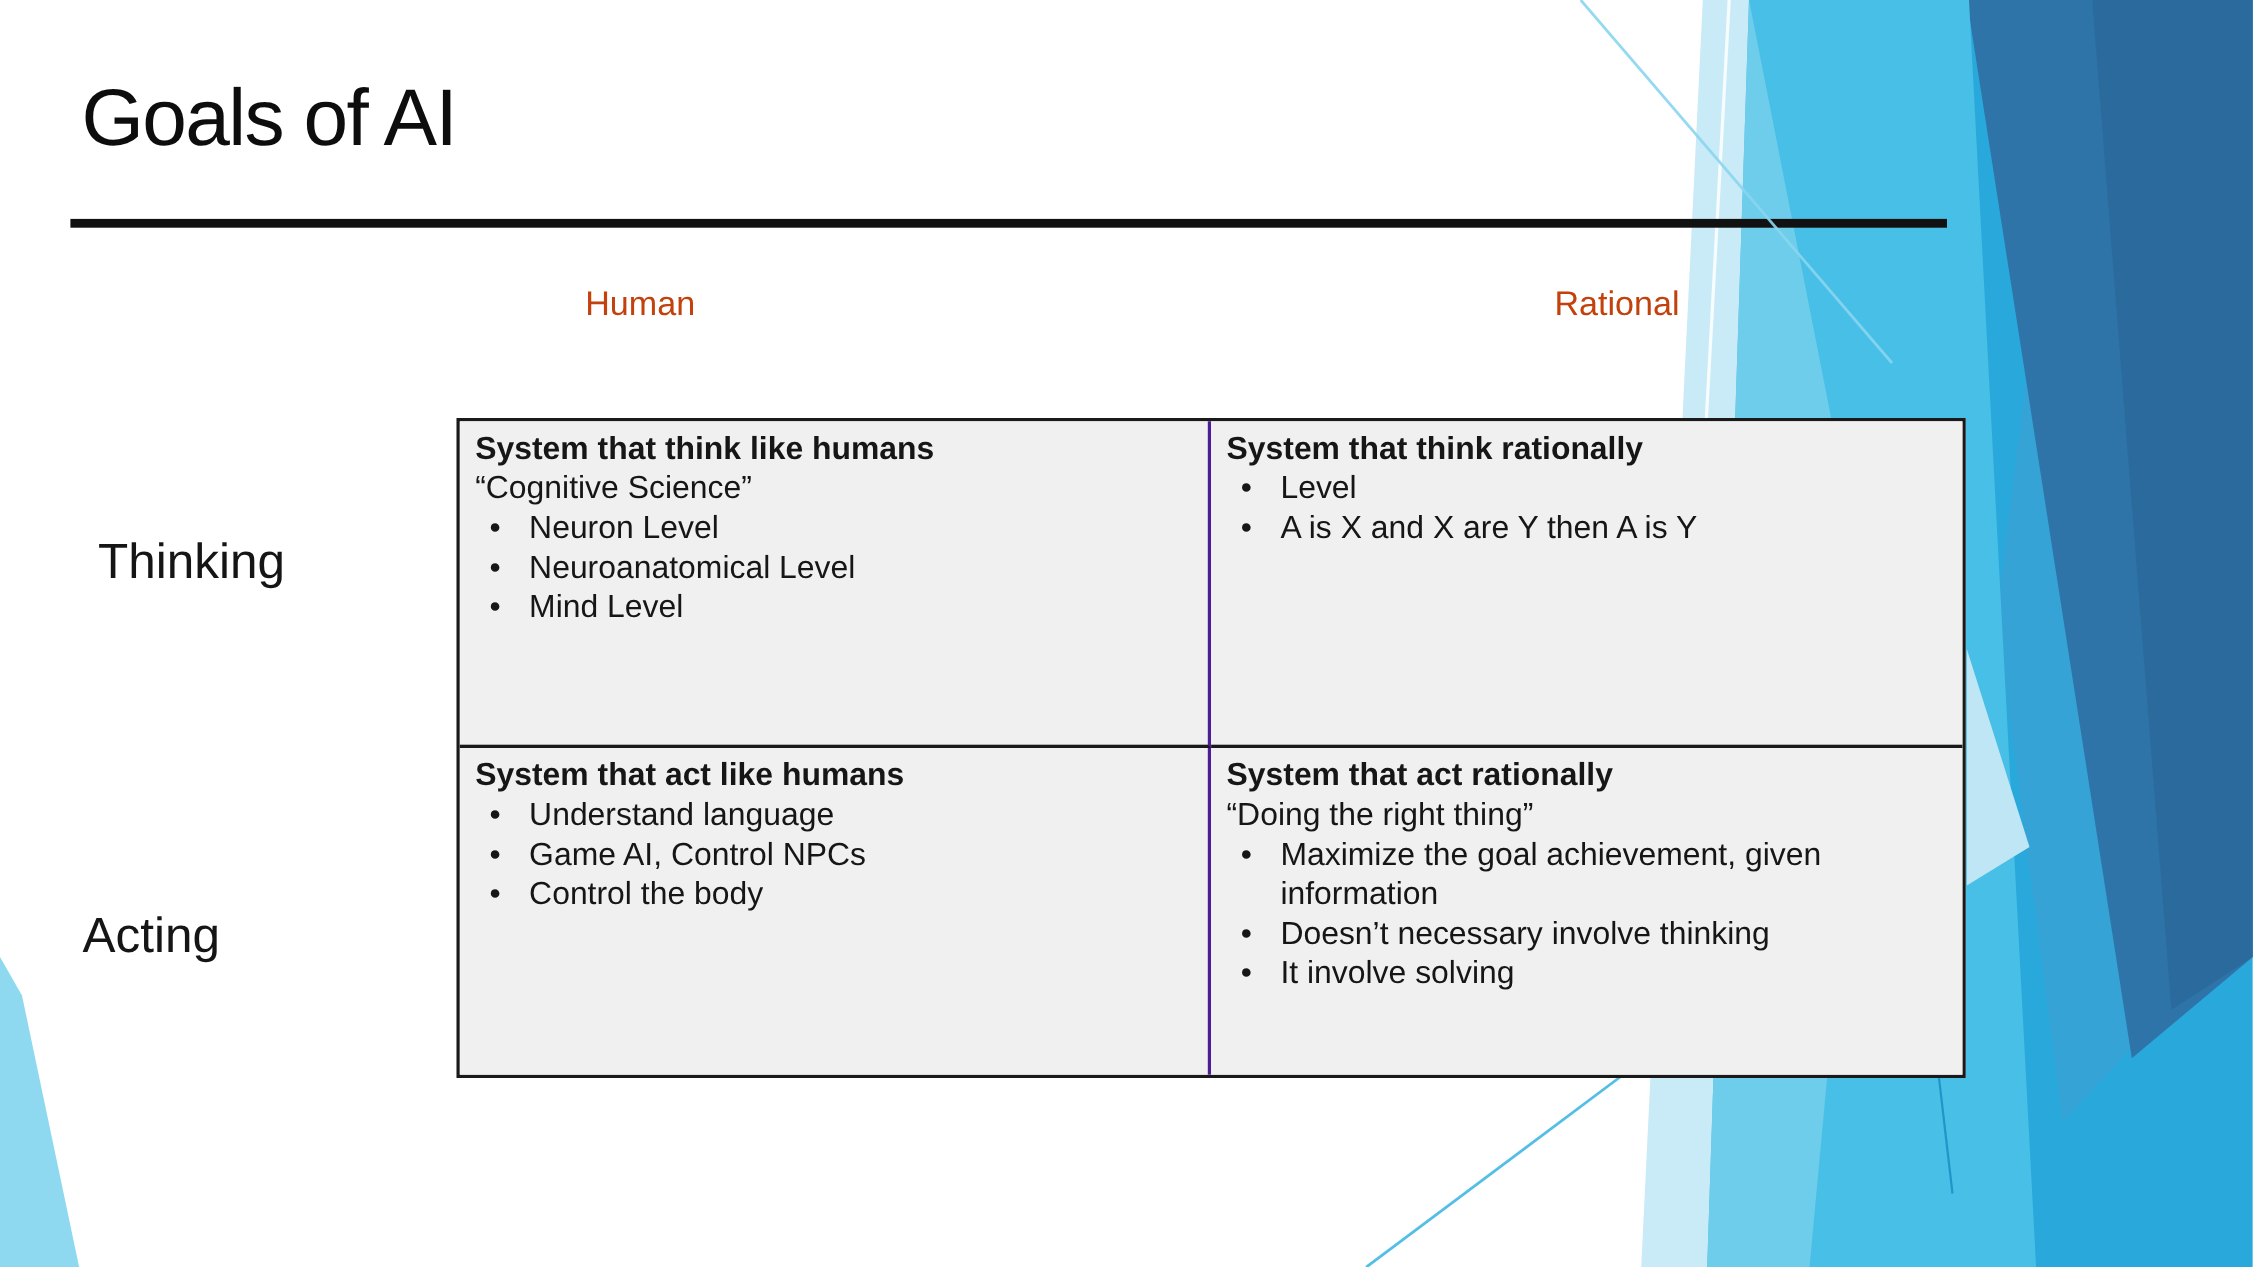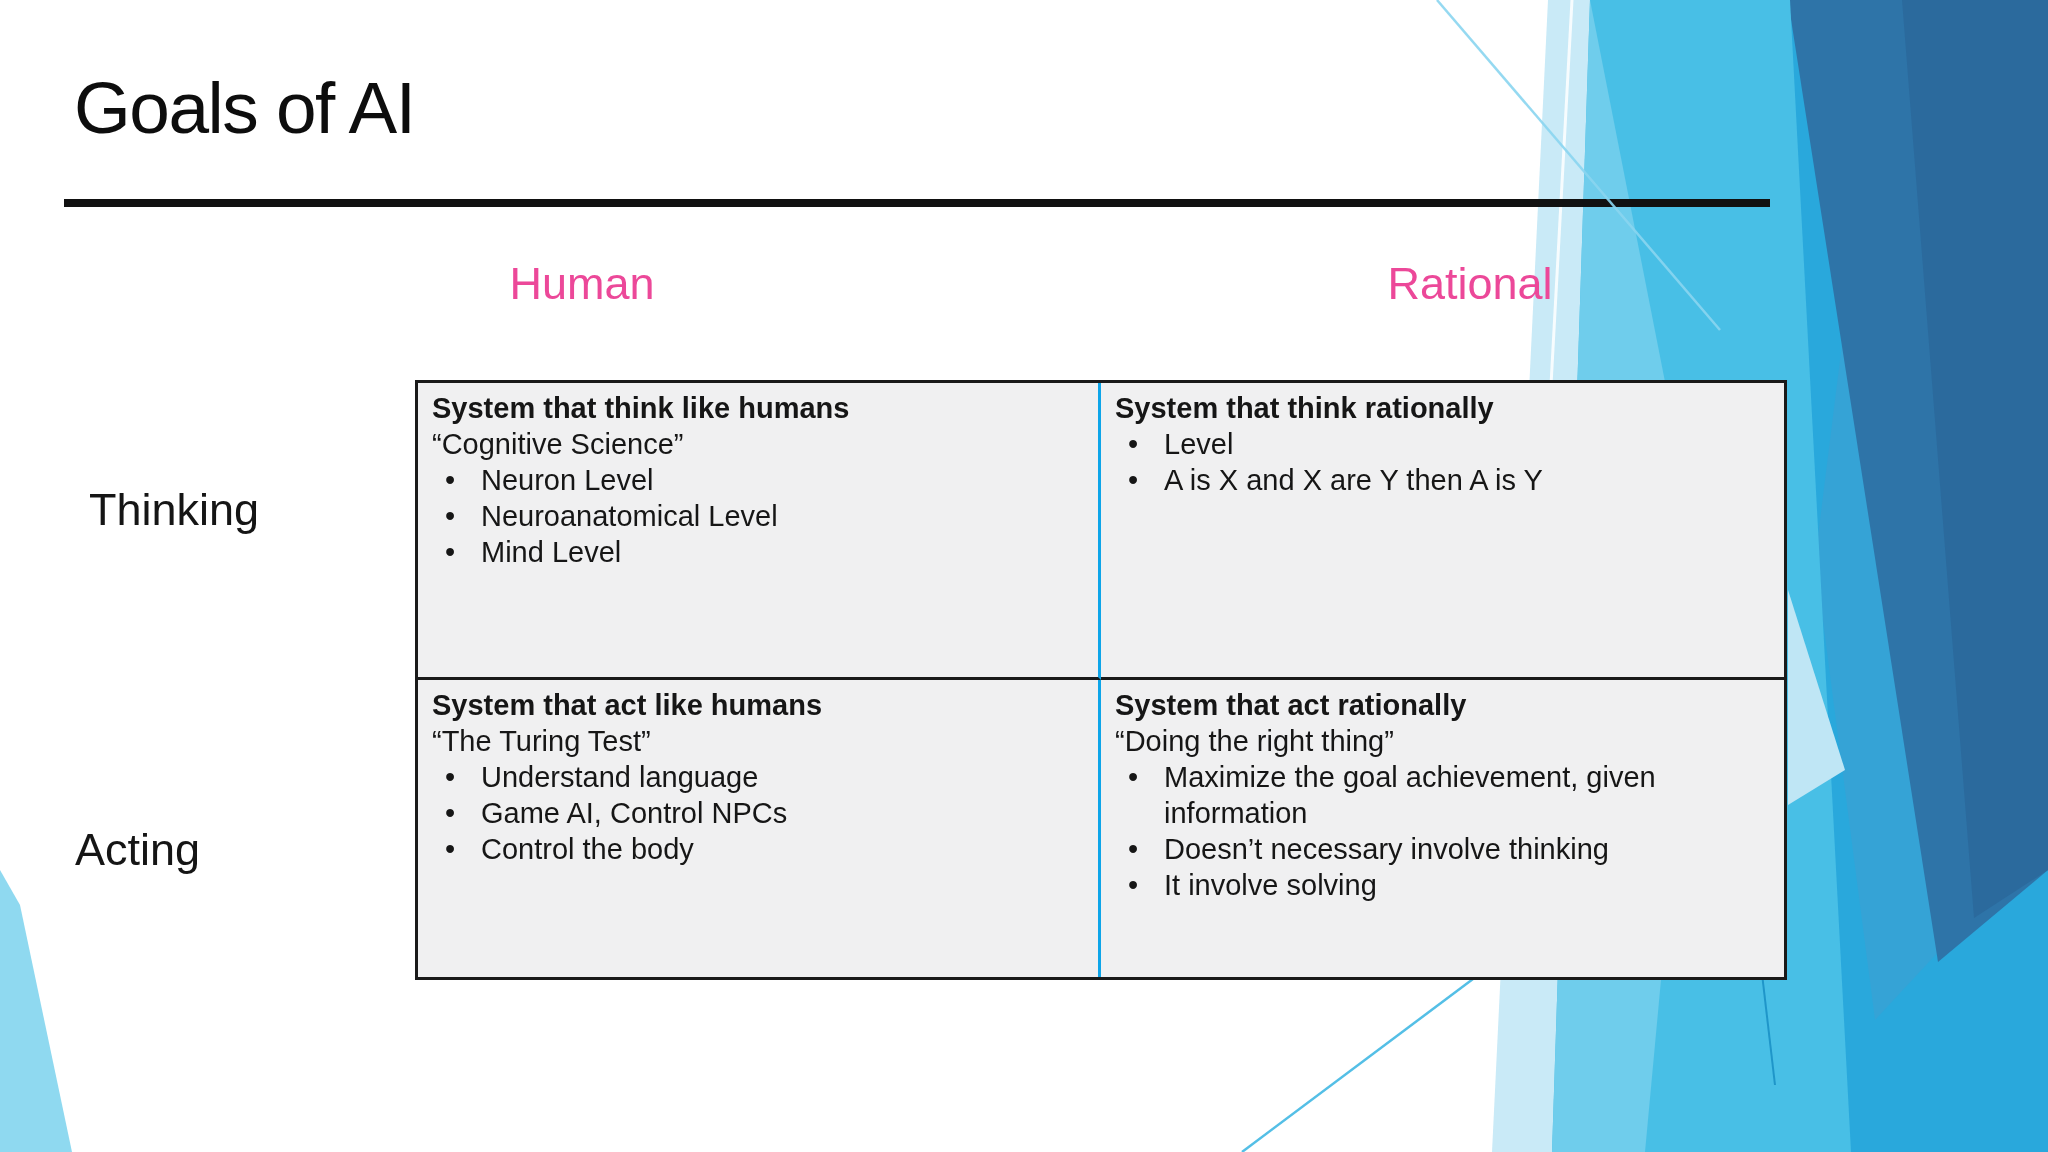--- a/index.html
+++ b/index.html
@@ -15,21 +15,21 @@
   .layer { position:absolute; z-index:1; }
 
   .slide-title {
     left:74px; top:42px;
     font-size:73px; font-weight:400; letter-spacing:-1.5px;
     color:#0d0d0d; white-space:nowrap;margin-top:24px;
   }
 
   .col-header {
     top:258px; width:420px; text-align:center;
-    font-size:45px; font-weight:400; color:#ec4899; white-space:nowrap;
+    font-size:31px; font-weight:400; color:#c2410c; white-space:nowrap;
   }
   .col-header.human { left:372px; }
   .col-header.rational { left:1260px; }
 
   .row-header {
     width:320px; 
     font-size:45px; font-weight:400; color:#151515; white-space:nowrap;
   }
   .row-header.thinking { left:89px; top:484px; }
   .row-header.acting   { left:75px; top:824px; }
@@ -41,21 +41,21 @@
     grid-template-columns:1fr 1fr;
     grid-template-rows:297px 1fr;
     background:#f0f0f1;
   }
   .cell {
     background:#f0f0f1;
     padding:7px 16px 0 14px;
     font-size:29px; line-height:36px; color:#161616;
     overflow:hidden;
   }
-  .cell.c0 { border-right:3px solid #0ea5e9; }
+  .cell.c0 { border-right:3px solid #4c1d95; }
   .cell.r0 { border-bottom:3px solid #1a1a1a; }
   .cell-heading { font-weight:700; }
   .cell-subtitle { font-weight:400; }
   ul.bullets { list-style:none; }
   ul.bullets li { position:relative; padding-left:49px; }
   ul.bullets .b { position:absolute; left:13px; top:0; }
 </style>
 </head>
 <body>
 
@@ -110,21 +110,20 @@
   <div class="cell r0">
     <div class="cell-heading">System that think rationally</div>
     <ul class="bullets">
       <li><span class="b">•</span><span>Level</span></li>
       <li><span class="b">•</span><span>A is X and X are Y then A is Y</span></li>
     </ul>
   </div>
 
   <div class="cell c0">
     <div class="cell-heading">System that act like humans</div>
-    <div class="cell-subtitle">“The Turing Test”</div>
     <ul class="bullets">
       <li><span class="b">•</span><span>Understand language</span></li>
       <li><span class="b">•</span><span>Game AI, Control NPCs</span></li>
       <li><span class="b">•</span><span>Control the body</span></li>
     </ul>
   </div>
 
   <div class="cell">
     <div class="cell-heading">System that act rationally</div>
     <div class="cell-subtitle">“Doing the right thing”</div>

